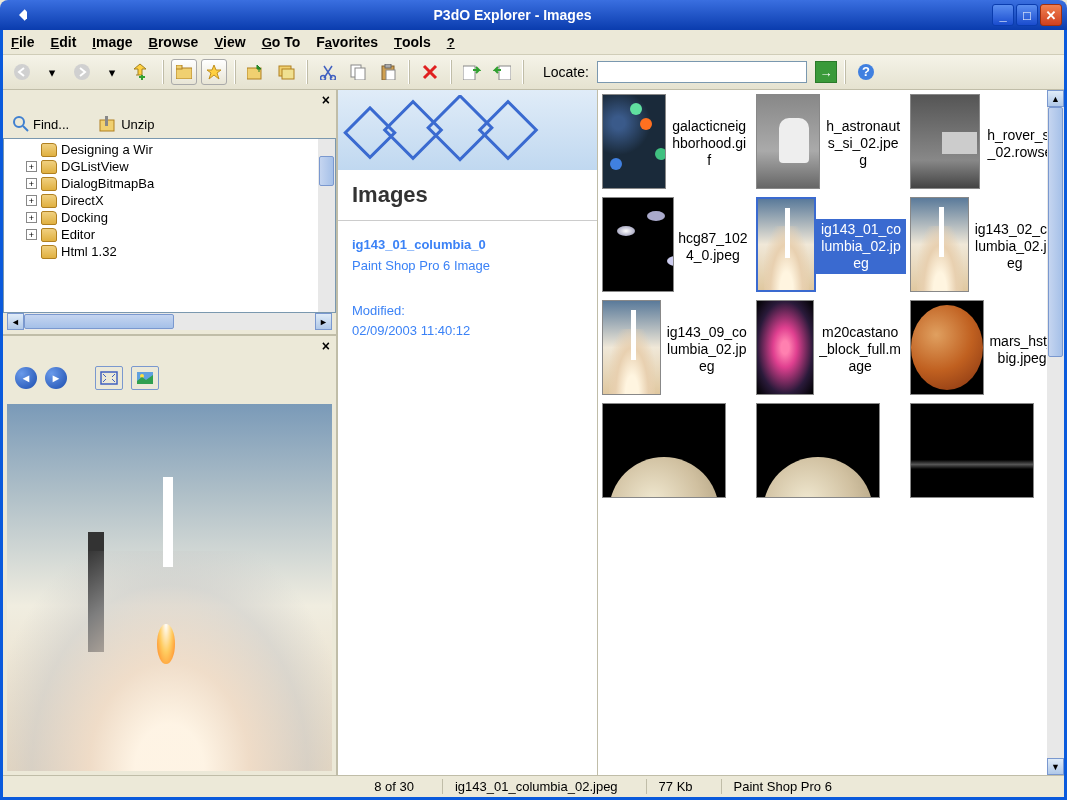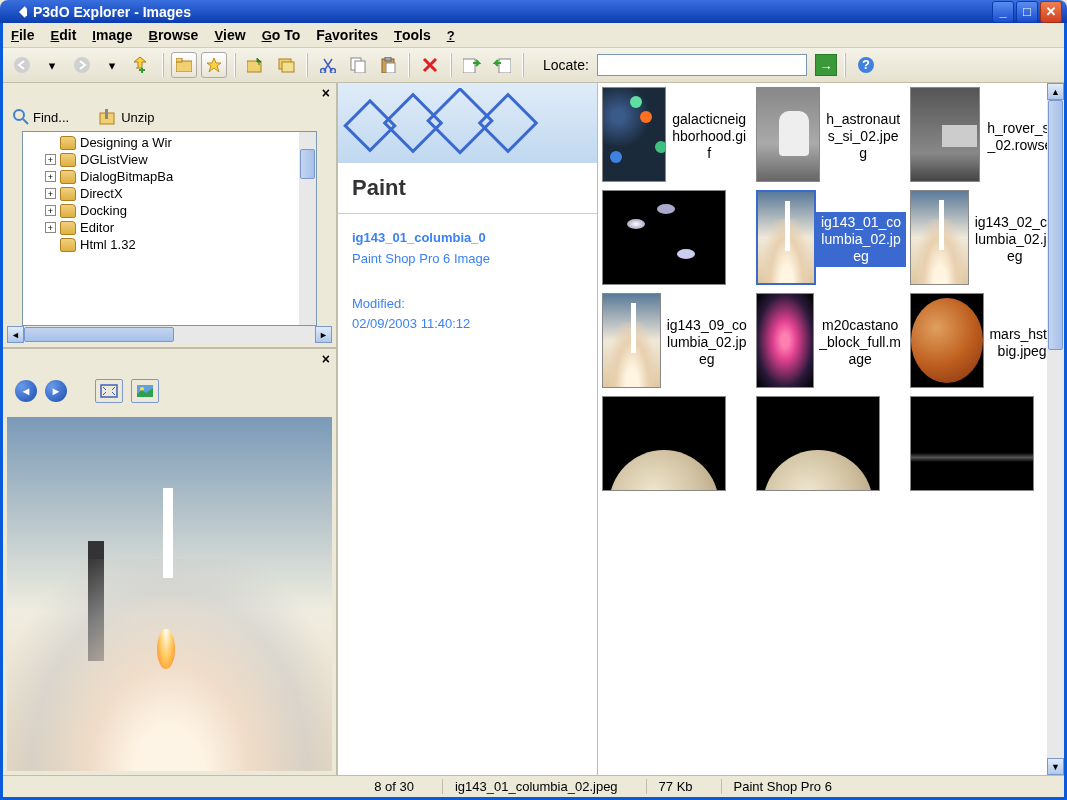--- a/index.html
+++ b/index.html
@@ -1,18 +1,18 @@
 <!DOCTYPE html>
 <html><head>
 <meta charset="utf-8">
 <style>
 * { box-sizing: border-box; margin: 0; padding: 0; font-family: Tahoma, sans-serif; font-size: 13px; }
 body { background: #ece9d8; width: 1067px; height: 800px; display: flex; flex-direction: column; overflow: hidden; }
 
-.titlebar { height: 23px; background: linear-gradient(to bottom, #3a6fe0, #0a3cae); display: flex; align-items: center; color: white; padding: 0 5px; border-radius: 8px 8px 0 0; }
+.titlebar { height: 30px; background: linear-gradient(to bottom, #3a6fe0, #0a3cae); display: flex; align-items: center; color: white; padding: 0 5px; border-radius: 8px 8px 0 0; text-align: center; }
 .titlebar .app-icon { width: 16px; height: 16px; margin: 0 6px; }
 .titlebar .title { flex: 1; font-size: 14px; font-weight: bold; }
 .titlebar .win-buttons { display: flex; gap: 2px; }
 .titlebar .win-btn { width: 22px; height: 22px; border-radius: 3px; display: flex; align-items: center; justify-content: center; font-weight: bold; }
 .win-min, .win-max { background: linear-gradient(to bottom, #5a8ef0, #1a4cce); border: 1px solid #0a3cae; color: white; }
 .win-close { background: linear-gradient(to bottom, #f08050, #d04020); border: 1px solid #a03010; color: white; }
 
 .window-border { border: 3px solid #0a5adc; border-top: none; flex: 1; display: flex; flex-direction: column; min-height: 0; }
 
 .menubar { background: #ece9d8; padding: 4px 8px; display: flex; gap: 16px; border-bottom: 1px solid #d0cdb8; }
@@ -29,21 +29,21 @@
 
 .main { flex: 1; display: flex; min-height: 0; }
 .left-col { width: 335px; display: flex; flex-direction: column; border-right: 2px solid #c0bda8; }
 
 .panel-header { display: flex; justify-content: flex-end; padding: 2px 6px; }
 .close-x { font-weight: bold; cursor: pointer; font-size: 14px; }
 
 .find-bar { padding: 6px 10px; display: flex; gap: 30px; align-items: center; }
 .find-bar .fitem { display: flex; align-items: center; gap: 4px; cursor: pointer; font-size: 14px; }
 
-.tree { flex: 0 0 auto; height: 195px; background: white; border: 1px solid #7a98af; margin: 0 19px; overflow: hidden; position: relative; font-size: 14px; }
+.tree { flex: 0 0 auto; height: 175px; background: white; border: 1px solid #7a98af; margin: 0 0; overflow: hidden; position: relative; font-size: 14px; }
 .tree-content { padding: 2px 0 2px 40px; }
 .tree-item { display: flex; align-items: center; gap: 4px; padding: 1px 0; white-space: nowrap; }
 .tree-item .expand { width: 11px; height: 11px; border: 1px solid #888; display: inline-flex; align-items: center; justify-content: center; font-size: 9px; margin-left: -18px; background: white; }
 .folder-icon { width: 16px; height: 14px; background: linear-gradient(to bottom, #f0d080, #e0b040); border-radius: 2px 4px 2px 2px; border: 1px solid #b08020; flex-shrink: 0; }
 .tree-scroll-v { position: absolute; right: 0; top: 0; bottom: 0; width: 17px; background: #e8e8e8; }
 .tree-scroll-v .thumb { position: absolute; top: 17px; width: 15px; left: 1px; height: 30px; background: linear-gradient(to right, #c5d5f0, #a5c0e8); border: 1px solid #7a98cf; border-radius: 2px; }
 .tree-scroll-h { height: 17px; background: #e8e8e8; display: flex; margin: 0 4px 4px 4px; }
 .tree-scroll-h .arrow { width: 17px; height: 17px; background: linear-gradient(to bottom, #e0ecf8, #b0c8e8); border: 1px solid #7a98cf; display: flex; align-items: center; justify-content: center; font-size: 9px; }
 .tree-scroll-h .track { flex: 1; background: #e8e8e8; position: relative; }
 .tree-scroll-h .thumb { position: absolute; left: 0; top: 1px; bottom: 1px; width: 150px; background: linear-gradient(to bottom, #c5d5f0, #a5c0e8); border: 1px solid #7a98cf; border-radius: 2px; }
@@ -343,21 +343,21 @@
             <svg width="200" height="70">
               <g fill="none" stroke="#3a6ad0" stroke-width="3">
                 <rect x="10" y="20" width="35" height="35" transform="rotate(45 27 37)"></rect>
                 <rect x="50" y="15" width="40" height="40" transform="rotate(45 70 35)"></rect>
                 <rect x="95" y="10" width="45" height="45" transform="rotate(45 117 32)"></rect>
                 <rect x="145" y="15" width="40" height="40" transform="rotate(45 165 35)"></rect>
               </g>
             </svg>
           </div>
     </div>
-    <div class="mid-title">Paint</div>
+    <div class="mid-title">Images</div>
     <div class="mid-info">
       <div class="fname">ig143_01_columbia_0</div>
       <div>Paint Shop Pro 6 Image</div>
       <br>
       <div>Modified:</div>
       <div>02/09/2003 11:40:12</div>
       <br>
     </div>
   </div>
 
@@ -378,20 +378,21 @@
           <div class="thumb">
             <div class="thumb-img">
               <div class="art-rover" style="width: 100%; height: 100%;"></div>
             </div>
             <div class="thumb-label">h_rover_si_02.rowse</div>
           </div>
           <div class="thumb">
             <div class="thumb-img">
               <div class="art-galaxies" style="width: 100%; height: 100%;"></div>
             </div>
+            <div class="thumb-label">hcg87_1024_0.jpeg</div>
           </div>
           <div class="thumb selected">
             <div class="thumb-img">
               <div class="art-shuttle" style="width: 100%; height: 100%;"></div>
             </div>
             <div class="thumb-label">ig143_01_columbia_02.jpeg</div>
           </div>
           <div class="thumb">
             <div class="thumb-img">
               <div class="art-shuttle" style="width: 100%; height: 100%;"></div>

